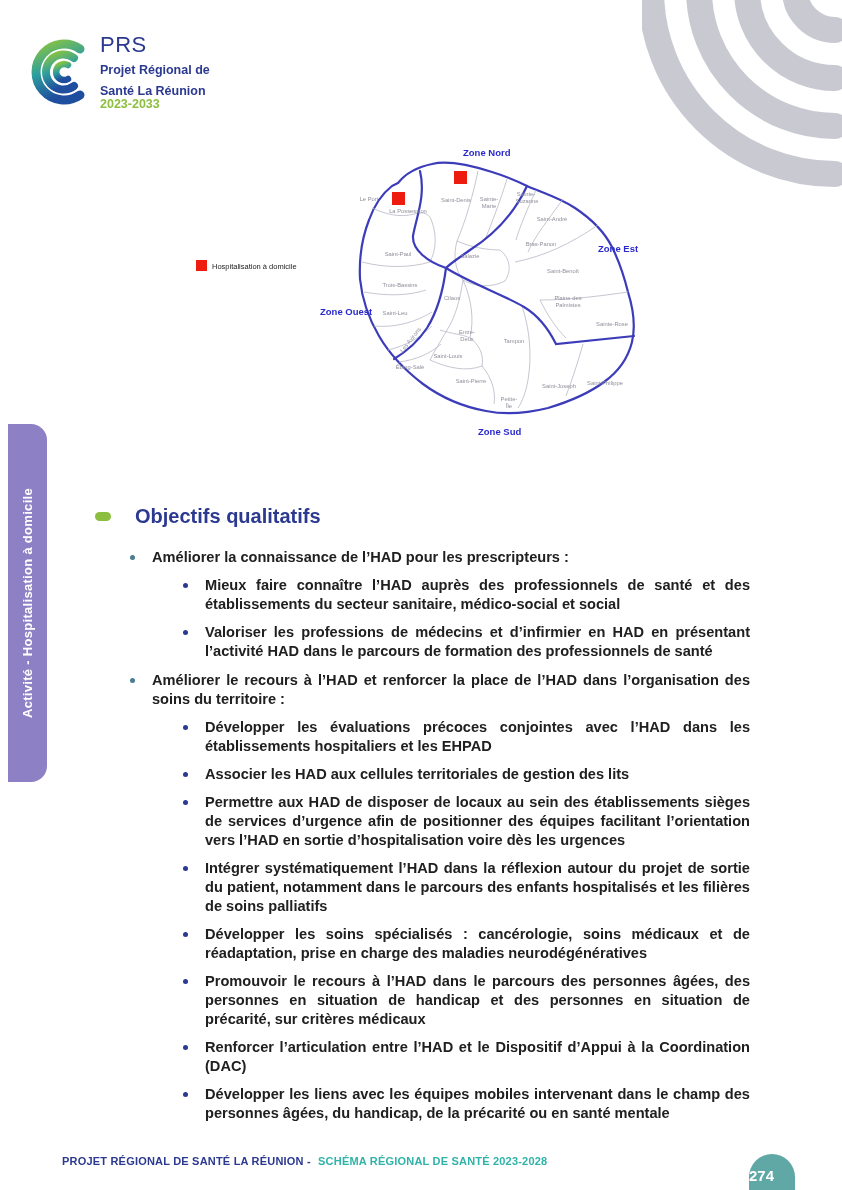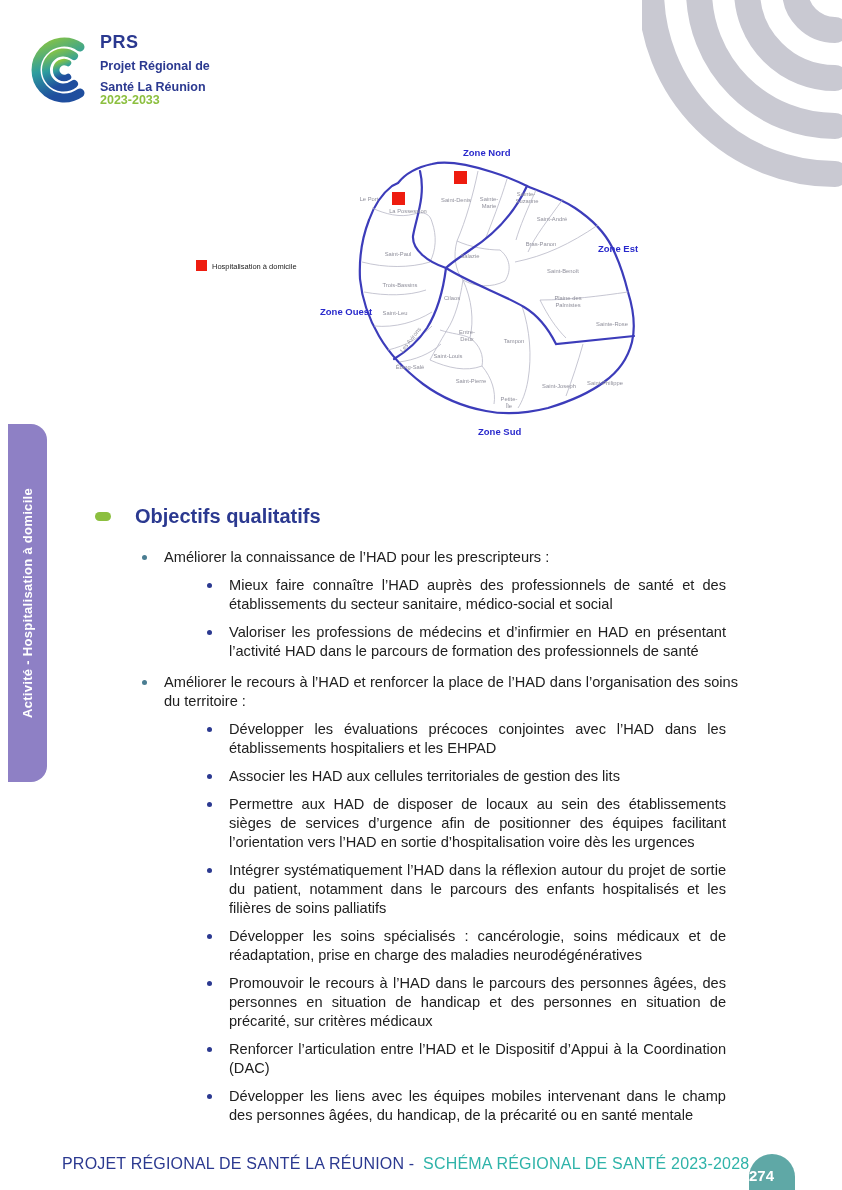--- a/index.html
+++ b/index.html
@@ -2,21 +2,21 @@
 <html><head>
 <meta charset="utf-8">
 <style>
   html,body{margin:0;padding:0;background:#fff;}
   .page{position:relative;width:842px;height:1190px;background:#fff;overflow:hidden;
         font-family:"Liberation Sans",sans-serif;}
 
   
   .logo{position:absolute;left:30px;top:33px;display:flex;align-items:center;gap:8px;}
   .logo-text{line-height:1.05;}
-  .logo-acronym{font-size:18px;font-weight:bold;color:#2b3990;letter-spacing:.5px;}
+  .logo-acronym{font-size:22px;font-weight:normal;color:#2b3990;letter-spacing:.5px;}
   .logo-line{font-size:12.5px;font-weight:bold;color:#2b3990;margin-top:8px;}
   .logo-years{font-size:12.5px;font-weight:bold;color:#8cbf3f;}
 
   .deco{position:absolute;top:0;right:0;}
 
   
   .map-wrap{position:absolute;left:180px;top:140px;width:480px;height:310px;}
   .island{fill:#ffffff;stroke:#3c3cba;stroke-width:2.2;stroke-linejoin:round;}
   .zline{fill:none;stroke:#3c3cba;stroke-width:2.2;stroke-linecap:round;}
   .cline{fill:none;stroke:#b8b8c6;stroke-width:0.8;}
@@ -29,32 +29,32 @@
   .side-tab{position:absolute;left:8px;top:424px;width:39px;height:358px;background:#8e80c5;
             border-radius:0 16px 16px 0;display:flex;align-items:center;justify-content:center;}
   .side-tab span{writing-mode:vertical-rl;transform:rotate(180deg);color:#fff;font-weight:bold;
             font-size:13px;letter-spacing:.3px;white-space:nowrap;}
 
   
   .content{position:absolute;left:95px;top:505px;width:655px;color:#202020;}
   .content h2{display:flex;align-items:center;gap:24px;margin:0 0 20px 0;
               font-size:20px;font-weight:bold;color:#2b3990;}
   .pill{width:16px;height:9px;border-radius:5px;background:#8cbf3f;flex:0 0 auto;}
-  ul{list-style:none;margin:12px;padding:0;}
+  ul{list-style:none;margin:0;padding:0;font-weight:bold;}
   .l1 > li{position:relative;padding-left:57px;margin-bottom:10px;
            font-size:14.6px;line-height:19px;text-align:justify;}
   .l2{margin-top:9px;}
   .l2 > li{position:relative;padding-left:53px;margin-bottom:9px;
            font-size:14.6px;line-height:19px;text-align:justify;}
   .dot{position:absolute;border-radius:50%;}
   .d1{left:35px;top:7px;width:5px;height:5px;background:#4a7d92;}
   .d2{left:31px;top:7px;width:5px;height:5px;background:#2b3990;}
 
   
-  .footer-text{position:absolute;left:62px;top:1155px;font-size:16px;font-weight:normal;letter-spacing:.2px;}
+  .footer-text{position:absolute;left:62px;top:1155px;font-size:11px;font-weight:bold;letter-spacing:.2px;}
   .footer-navy{color:#2b3990;}
   .footer-teal{color:#2fb3a9;margin-left:4px;}
   .page-badge{position:absolute;left:749px;top:1154px;width:46px;height:36px;background:#5fa8a6;
               border-radius:23px 23px 0 0;display:flex;align-items:flex-end;justify-content:flex-start;}
   .page-badge span{color:#fff;font-weight:bold;font-size:15px;margin-bottom:6px;}
 </style>
 </head>
 <body>
 
 <div class="page">

